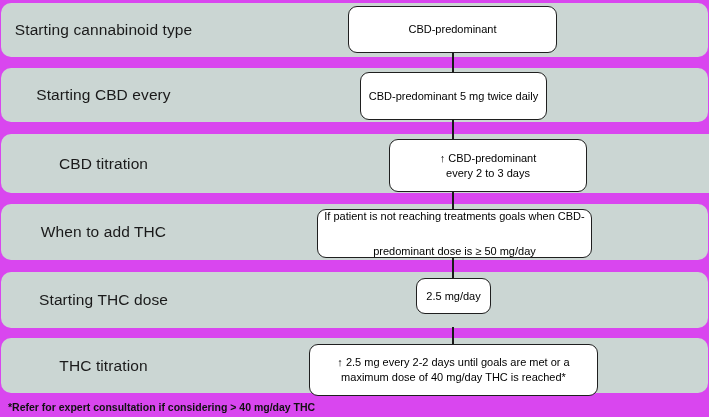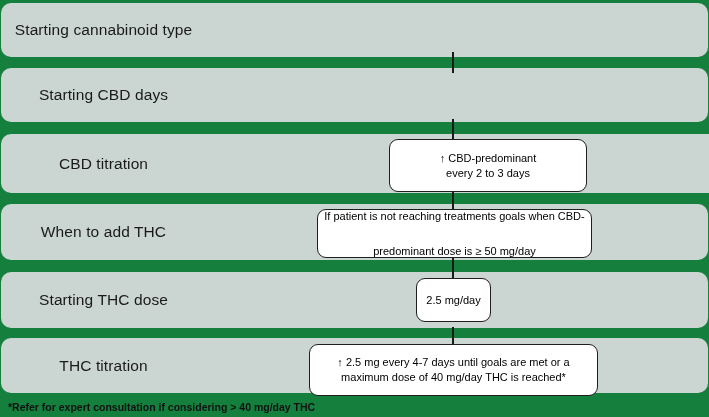--- a/index.html
+++ b/index.html
@@ -4,21 +4,21 @@
 <style>
   html, body {
     margin: 0;
     padding: 0;
     background: #ffffff;
   }
   #canvas {
     position: relative;
     width: 709px;
     height: 417px;
-    background: #15803d;
+    background: #d946ef;
     font-family: "Liberation Sans", sans-serif;
     overflow: hidden;
   }
   .row {
     position: absolute;
     left: 1px;
     width: 707px;
   }
   .band {
     position: absolute;
@@ -61,21 +61,21 @@
     line-height: 15px;
     text-align: center;
     box-sizing: border-box;
     z-index: 2;
   }
   .flowbox .line { white-space: nowrap; }
   .box1 { left: 348px; top: 6px;   width: 209px; height: 47px; }
   .box2 { left: 360px; top: 72px;  width: 187px; height: 48px; }
   .box3 { left: 355px; top: 139px; width: 198px; height: 53px; margin-left: 34px; }
   .box4 { left: 317px; top: 209px; width: 275px; height: 49px; gap: 20px; }
-  .box5 { left: 416px; top: 278px; width: 75px;  height: 44px; }
+  .box5 { left: 416px; top: 278px; width: 75px;  height: 36px; }
   .box6 { left: 309px; top: 344px; width: 289px; height: 52px; }
 
   .connector {
     position: absolute;
     left: 452px;
     width: 2px;
     background: #1a1a1a;
     z-index: 1;
   }
   .c1 { top: 52px;  height: 21px; }
@@ -98,21 +98,21 @@
 
 <div id="canvas">
 
   <div class="row row1">
     <div class="band"></div>
     <div class="label">Starting cannabinoid type</div>
   </div>
 
   <div class="row row2">
     <div class="band"></div>
-    <div class="label">Starting CBD days</div>
+    <div class="label">Starting CBD every</div>
   </div>
 
   <div class="row row3">
     <div class="band"></div>
     <div class="label">CBD titration</div>
   </div>
 
   <div class="row row4">
     <div class="band"></div>
     <div class="label">When to add THC</div>
@@ -127,36 +127,42 @@
     <div class="band"></div>
     <div class="label">THC titration</div>
   </div>
 
   <div class="connector c1"></div>
   <div class="connector c2"></div>
   <div class="connector c3"></div>
   <div class="connector c4"></div>
   <div class="connector c5"></div>
 
+  <div class="flowbox box1">
+    <div class="line">CBD-predominant</div>
+  </div>
 
+  <div class="flowbox box2">
+    <div class="line">CBD-predominant 5 mg twice daily</div>
+  </div>
 
   <div class="flowbox box3">
     <div class="line">↑ CBD-predominant</div>
     <div class="line">every 2 to 3 days</div>
   </div>
 
   <div class="flowbox box4">
     <div class="line">If patient is not reaching treatments goals when CBD-</div>
     <div class="line">predominant dose is ≥ 50 mg/day</div>
   </div>
 
   <div class="flowbox box5">
     <div class="line">2.5 mg/day</div>
   </div>
 
   <div class="flowbox box6">
-    <div class="line">↑ 2.5 mg every 4-7 days until goals are met or a</div>
+    <div class="line">↑ 2.5 mg every 2-2 days until goals are met or a</div>
     <div class="line">maximum dose of 40 mg/day THC is reached*</div>
   </div>
 
   <div class="footnote">*Refer for expert consultation if considering &gt; 40 mg/day THC</div>
 
 </div>
 
 </body></html>

